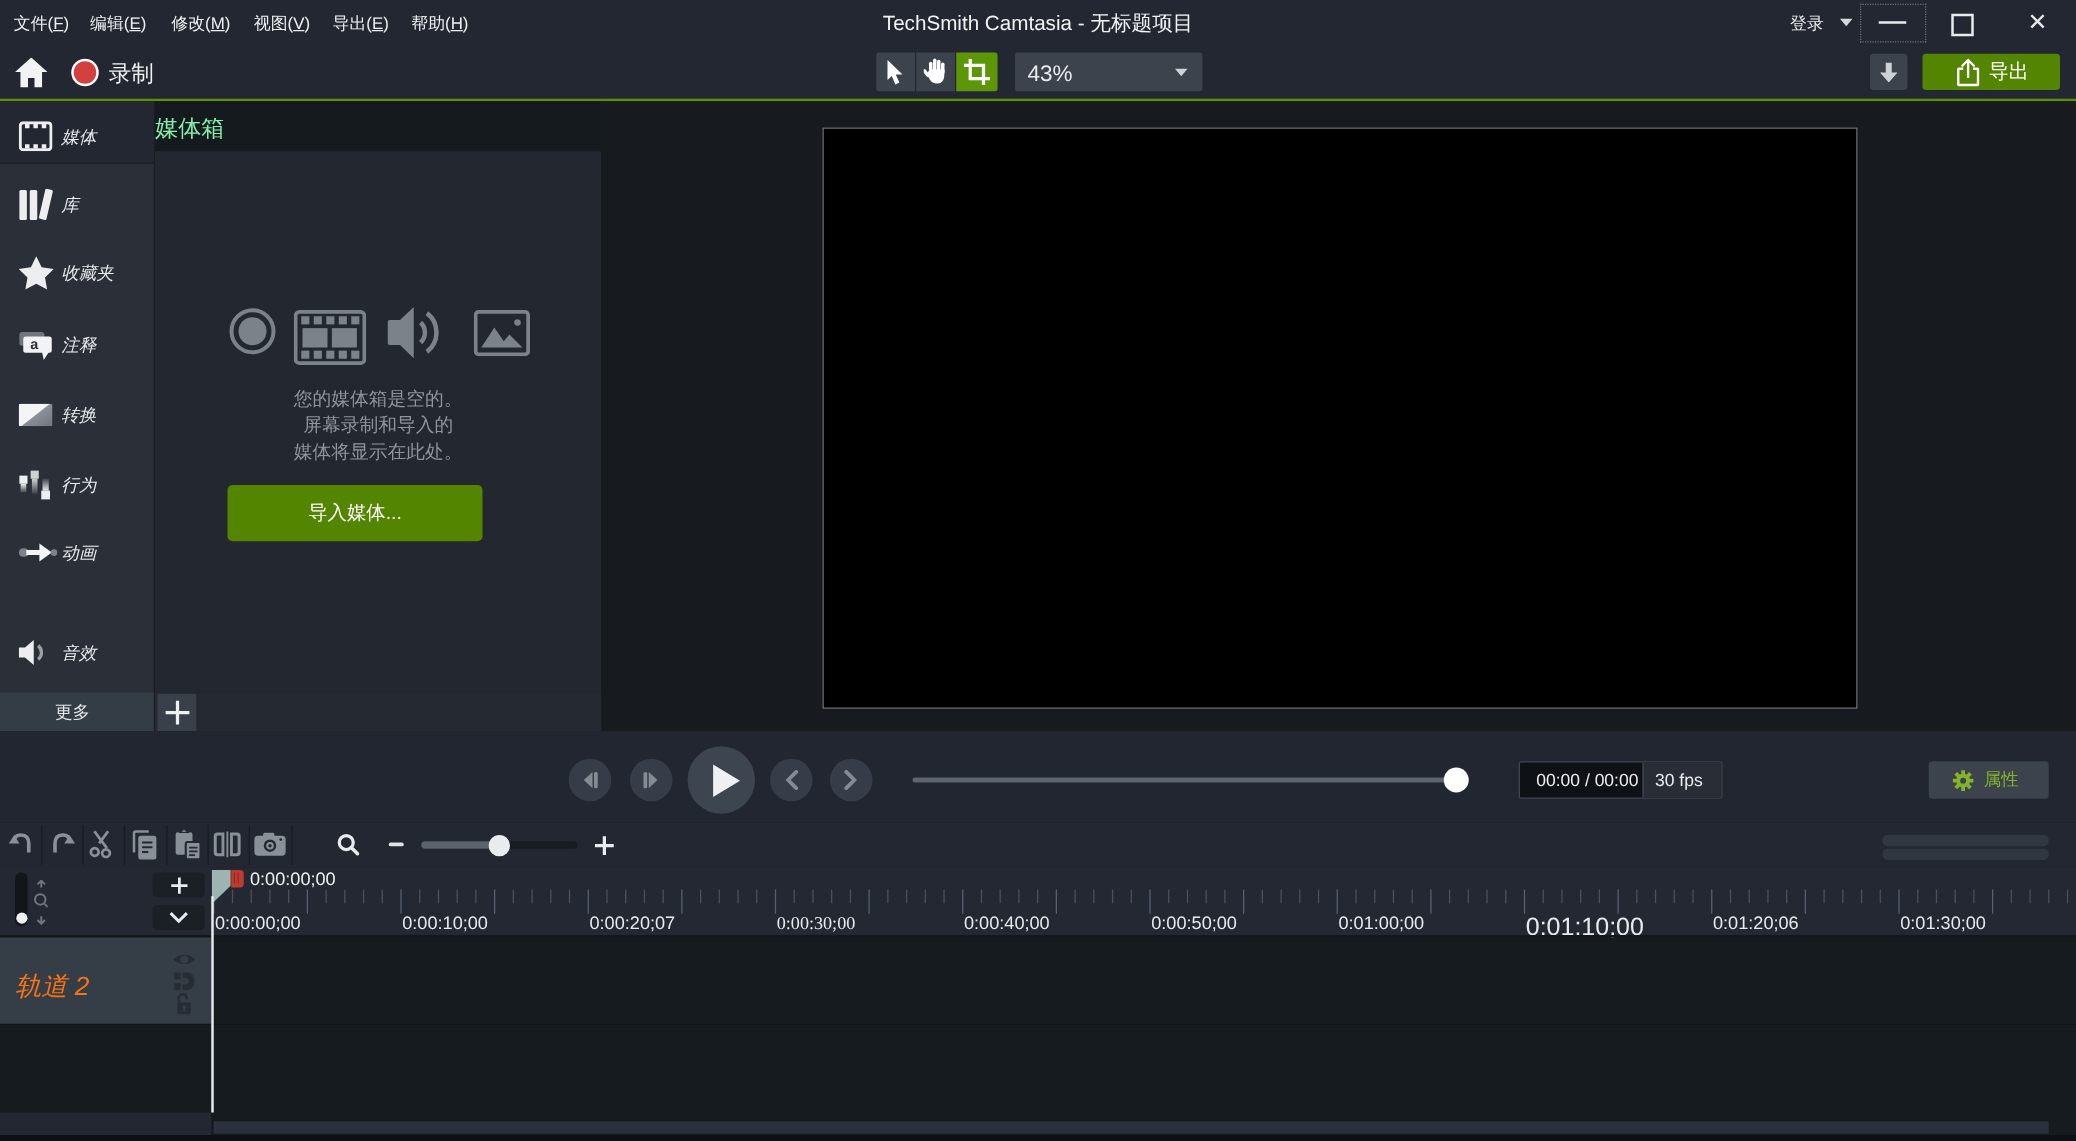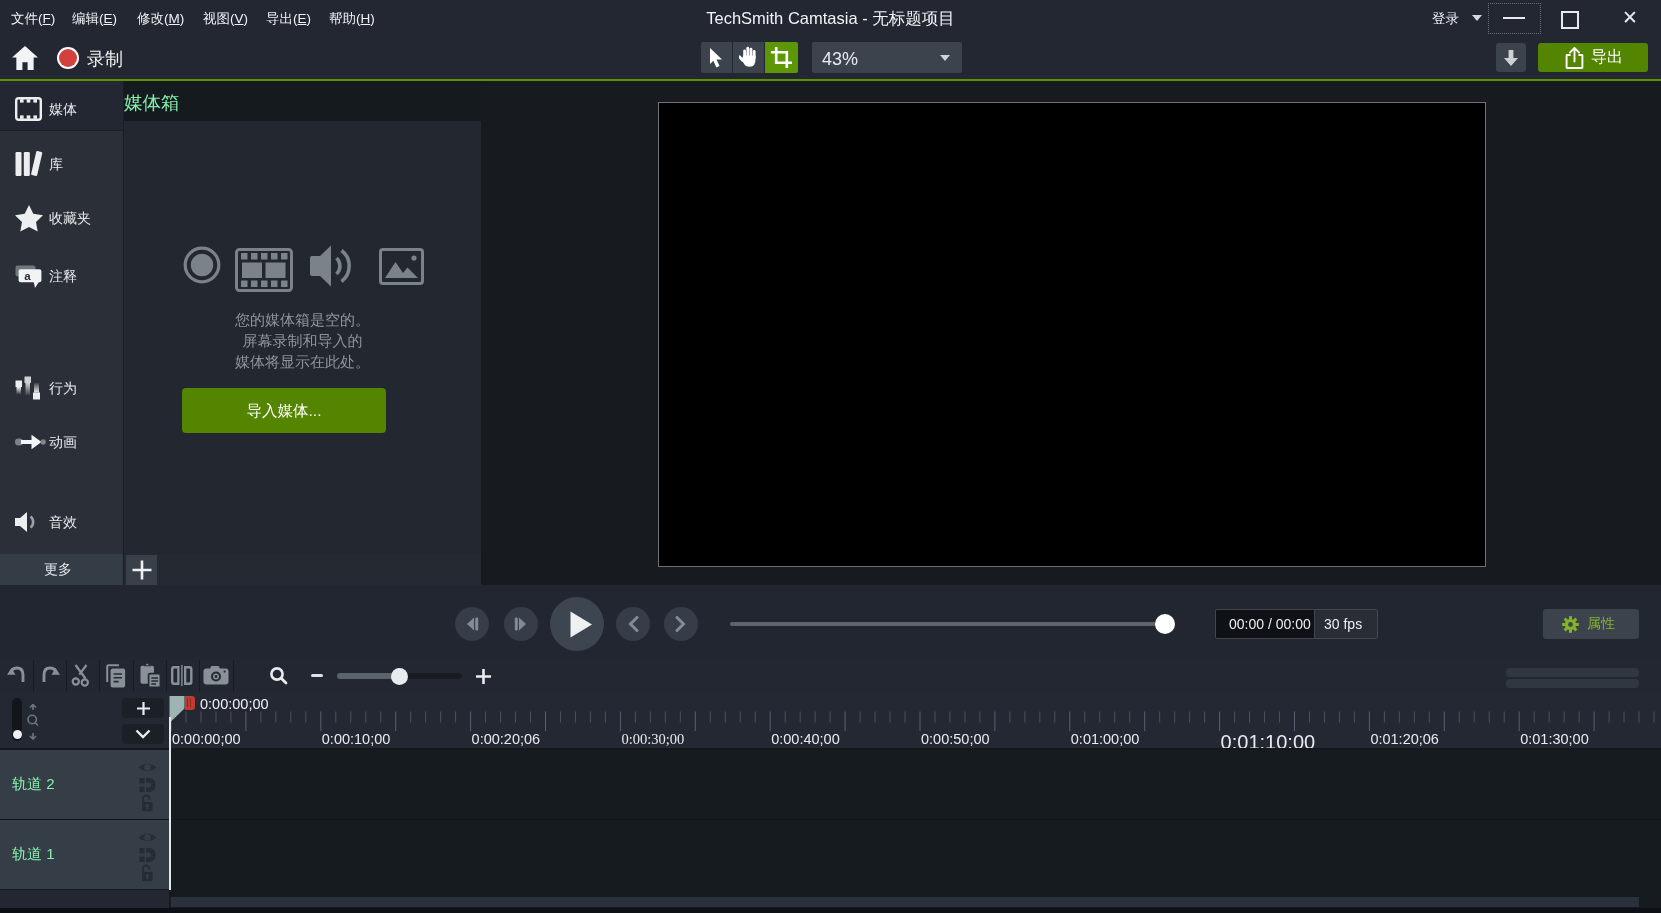--- a/index.html
+++ b/index.html
@@ -25,21 +25,21 @@
   #zoomDrop{position:absolute;left:812px;top:5px;width:150px;height:31px;background:#3c434d;border-radius:2px;}
   #zoomDrop span{position:absolute;left:10px;top:7px;font-size:18px;color:#e8eaed;}
   #zoomDrop .arr{position:absolute;right:12px;top:13px;width:0;height:0;border-left:5.5px solid transparent;border-right:5.5px solid transparent;border-top:6.5px solid #cfd3d7;}
   #dlBtn{position:absolute;left:1496px;top:6px;width:30px;height:29px;background:#3c434d;border-radius:3px;}
   #exportBtn{position:absolute;left:1538px;top:6px;width:110px;height:29px;background:#538500;border-radius:3px;}
   #exportBtn span{position:absolute;left:53px;top:4px;font-size:16px;color:#fff;}
   
   #content{position:absolute;left:0;top:81px;width:1661px;height:504px;background:#171a1f;}
   #sidebar{position:absolute;left:0;top:0;width:123px;height:504px;background:#2a2f38;border-right:1px solid #1a1d23;}
   .sideitem{position:absolute;left:0;width:123px;height:54px;}
-  .sideitem .lbl{position:absolute;left:49px;top:50%;margin-top:-9px;font-size:14px;color:#e8eaec;line-height:18px;}
+  .sideitem .lbl{position:absolute;left:49px;top:50%;margin-top:-9px;font-size:14px;color:#e8eaec;line-height:18px;font-style:italic;}
   .sideitem svg{position:absolute;left:15px;top:50%;margin-top:-14px;}
   #selItem{position:absolute;left:0;top:0;width:123px;height:49px;background:#232732;border-bottom:1px solid #1c2026;}
   #moreRow{position:absolute;left:0;top:473px;width:123px;height:31px;background:#343c45;}
   #moreRow span{position:absolute;left:44px;top:7px;font-size:14px;color:#e4e6e9;}
   #mediapanel{position:absolute;left:124px;top:0;width:357px;height:504px;background:#232730;}
   #mbheader{position:absolute;left:0;top:0;width:357px;height:40px;background:#151a1e;}
   #mbheader span{display:block;text-align:left;font-size:18.5px;color:#86efac;margin-top:9px;}
   
   #mbtext{position:absolute;left:0;top:228px;width:357px;text-align:center;font-size:15px;line-height:21px;color:#8f959c;}
   #importBtn{position:absolute;left:58px;top:307px;width:204px;height:45px;background:#538500;border-radius:4px;color:#fff;font-size:15.5px;text-align:center;line-height:45px;}
@@ -58,21 +58,21 @@
   #propBtn span{position:absolute;left:44px;top:6px;font-size:14px;color:#84b32a;}
   
   #timeline{position:absolute;left:0;top:658px;width:1661px;height:255px;background:#161b1f;}
   #tltoolbar{position:absolute;left:0;top:0;width:1661px;height:36px;background:#232731;}
   .tldiv{position:absolute;top:2px;width:1px;height:32px;background:#181b21;}
   #rulerArea{position:absolute;left:0;top:36px;width:1661px;height:54px;background:#242833;}
   #tlheadcol{position:absolute;left:0;top:36px;width:169px;height:54px;background:#242833;}
   .tbtn{position:absolute;left:122px;width:42px;height:20px;background:#1b1f26;border-radius:4px;text-align:center;}
   #tracks{position:absolute;left:0;top:90px;width:1661px;height:165px;}
   .trackhead{position:absolute;left:0;width:169px;height:69px;background:#353d46;}
-  .trackhead .nm{position:absolute;left:12px;top:25px;font-size:15px;color:#86efac;}
+  .trackhead .nm{position:absolute;left:12px;top:25px;font-size:21px;color:#f97316;font-style:italic;}
   .trackrow{position:absolute;left:169px;width:1492px;height:69px;background:#161b1f;}
   #hscroll{position:absolute;left:171px;top:239px;width:1468px;height:10px;background:#2b313a;}
   #tlfootL{position:absolute;left:0;top:232px;width:169px;height:18px;background:#232731;}
   #tlbottom{position:absolute;left:0;top:250px;width:1661px;height:5px;background:#0d1014;}
   #playheadLine{position:absolute;left:169px;top:59px;width:2px;height:173px;background:#e6e9eb;}
 </style>
 </head>
 <body>
 <div id="root">
 
@@ -224,20 +224,33 @@
         <span class="lbl">收藏夹</span>
       </div>
       <div class="sideitem" style="top:168px">
         <svg width="27" height="24" viewBox="0 0 27 24" style="margin-top:-11px">
           <rect x="0.5" y="0.5" width="20" height="11" rx="2.2" fill="#70767e"></rect>
           <rect x="3.6" y="4.2" width="22.8" height="13" rx="2" fill="#f2f3f5"></rect>
           <path d="M18.5 16 L24.5 16 L20 23 Z" fill="#f2f3f5"></path>
           <text x="12.5" y="14.6" font-size="11.5" font-weight="bold" fill="#2a2d32" font-family="Liberation Sans" text-anchor="middle">a</text>
         </svg>
         <span class="lbl">注释</span>
+      </div>
+      <div class="sideitem" style="top:224px">
+        <svg width="27" height="18" viewBox="0 0 27 18" style="margin-top:-9px">
+          <defs>
+              <linearGradient id="trg" x1="0" y1="0" x2="1" y2="1">
+            <stop offset="0" stop-color="#a7acb2"></stop>
+                <stop offset="1" stop-color="#6f757c"></stop>
+          </linearGradient>
+            </defs>
+          <rect x="0" y="0" width="27" height="18" rx="1.5" fill="url(#trg)"></rect>
+          <path d="M0 1.5 Q0 0 1.5 0 L25 0 L2 18 L1.5 18 Q0 18 0 16.5 Z" fill="#f4f5f6"></path>
+        </svg>
+        <span class="lbl">转换</span>
       </div>
       <div class="sideitem" style="top:280px">
         <svg width="26" height="27" viewBox="0 0 26 27" style="margin-top:-13px">
           <defs>
             <linearGradient id="bg1" x1="0" y1="0" x2="0" y2="1">
                 <stop offset="0" stop-color="#eceef0"></stop>
                 <stop offset="1" stop-color="#eceef0" stop-opacity="0.1"></stop>
               </linearGradient>
           </defs>
           <rect x="0.5" y="5.5" width="6.5" height="6.5" fill="#eceef0"></rect>
@@ -493,21 +506,21 @@
           <line x1="1410.12" y1="17.5" x2="1410.12" y2="28.5" stroke="#4b525c" stroke-width="1"></line>
           <line x1="1425.10" y1="17.5" x2="1425.10" y2="37" stroke="#566072" stroke-width="1"></line>
           <line x1="1440.08" y1="17.5" x2="1440.08" y2="28.5" stroke="#4b525c" stroke-width="1"></line>
           <line x1="1455.06" y1="17.5" x2="1455.06" y2="28.5" stroke="#4b525c" stroke-width="1"></line>
           <line x1="1470.04" y1="17.5" x2="1470.04" y2="28.5" stroke="#4b525c" stroke-width="1"></line>
           <line x1="1485.02" y1="17.5" x2="1485.02" y2="28.5" stroke="#4b525c" stroke-width="1"></line>
         </svg>
       <div id="rlabels" style="position: absolute; left: 169px; top: 37px; width: 1492px; height: 17px;">
           <span style="position:absolute;left:3.0px;top:0;font-size:14.5px;color:#e8ebee;white-space:nowrap;">0:00:00;00</span>
           <span style="position:absolute;left:152.8px;top:0;font-size:14.5px;color:#e8ebee;white-space:nowrap;">0:00:10;00</span>
-          <span style="position:absolute;left:302.6px;top:0;font-size:14.5px;color:#e8ebee;white-space:nowrap;">0:00:20;06</span>
+          <span style="position:absolute;left:302.6px;top:0;font-size:14.5px;color:#e8ebee;white-space:nowrap;">0:00:20;07</span>
           <span style="position:absolute;left:452.4px;top:0;font-size:14.5px;color:#e8ebee;white-space:nowrap;font-family:Liberation Serif, serif;">0:00:30;00</span>
           <span style="position:absolute;left:602.2px;top:0;font-size:14.5px;color:#e8ebee;white-space:nowrap;">0:00:40;00</span>
           <span style="position:absolute;left:752.0px;top:0;font-size:14.5px;color:#e8ebee;white-space:nowrap;">0:00:50;00</span>
           <span style="position:absolute;left:901.8px;top:0;font-size:14.5px;color:#e8ebee;white-space:nowrap;">0:01:00;00</span>
           <span style="position:absolute;left:1051.6px;top:0;font-size:20px;color:#e8ebee;white-space:nowrap;">0:01:10;00</span>
           <span style="position:absolute;left:1201.4px;top:0;font-size:14.5px;color:#e8ebee;white-space:nowrap;">0:01:20;06</span>
           <span style="position:absolute;left:1351.2px;top:0;font-size:14.5px;color:#e8ebee;white-space:nowrap;">0:01:30;00</span>
         </div>
       <svg class="abs" style="left:168.5px;top:1.5px" width="16" height="26" viewBox="0 0 16 26">
         <path d="M0.5 0 L15.5 0 L15.5 12.5 L2 25.5 L0.5 25.5 Z" fill="#9db4b2"></path>
@@ -548,36 +561,20 @@
             <path d="M8 16 L11 16 Q17.5 16 17.5 23 Q17.5 30 11 30 L8 30 L8 25.5 L10.5 25.5 Q13 25.5 13 23 Q13 20.5 10.5 20.5 L8 20.5 Z"></path>
             <rect x="4" y="40" width="10.6" height="9.3" rx="1.2"></rect>
           </g>
           <circle cx="9.5" cy="5.5" r="3.2" fill="#353d46"></circle>
           <path d="M5.6 40 L5.6 37 Q5.6 33.4 9 33.4 Q12.2 33.4 12.2 36.6 L12.2 38.2" fill="none" stroke="#262c34" stroke-width="2" transform="rotate(-14 9 40)"></path>
           <circle cx="9.3" cy="43.8" r="1.7" fill="#353d46"></circle>
           <rect x="8.5" y="44.6" width="1.6" height="2.6" fill="#353d46"></rect>
         </svg>
       </div>
       <div class="trackrow" style="top:2px"></div>
-      <div class="trackhead" style="top:72px">
-          <span class="nm">轨道 1</span>
-        <svg class="abs" style="left:138px;top:12px" width="19" height="50" viewBox="0 0 19 50">
-          <g fill="#262c34">
-            <path d="M0.5 5.5 Q9.5 -2 18.5 5.5 Q9.5 13 0.5 5.5 Z"></path>
-            <rect x="1.5" y="16" width="5" height="5.5"></rect>
-            <rect x="1.5" y="24.5" width="5" height="5.5"></rect>
-            <path d="M8 16 L11 16 Q17.5 16 17.5 23 Q17.5 30 11 30 L8 30 L8 25.5 L10.5 25.5 Q13 25.5 13 23 Q13 20.5 10.5 20.5 L8 20.5 Z"></path>
-            <rect x="4" y="40" width="10.6" height="9.3" rx="1.2"></rect>
-          </g>
-          <circle cx="9.5" cy="5.5" r="3.2" fill="#353d46"></circle>
-          <path d="M5.6 40 L5.6 37 Q5.6 33.4 9 33.4 Q12.2 33.4 12.2 36.6 L12.2 38.2" fill="none" stroke="#262c34" stroke-width="2" transform="rotate(-14 9 40)"></path>
-          <circle cx="9.3" cy="43.8" r="1.7" fill="#353d46"></circle>
-          <rect x="8.5" y="44.6" width="1.6" height="2.6" fill="#353d46"></rect>
-        </svg>
-      </div>
       <div class="trackrow" style="top:72px"></div>
     </div>
     <div id="tlfootL"></div>
     <div id="hscroll"></div>
     <div id="tlbottom"></div>
     <div id="playheadLine"></div>
   </div>
 
 </div>
 

